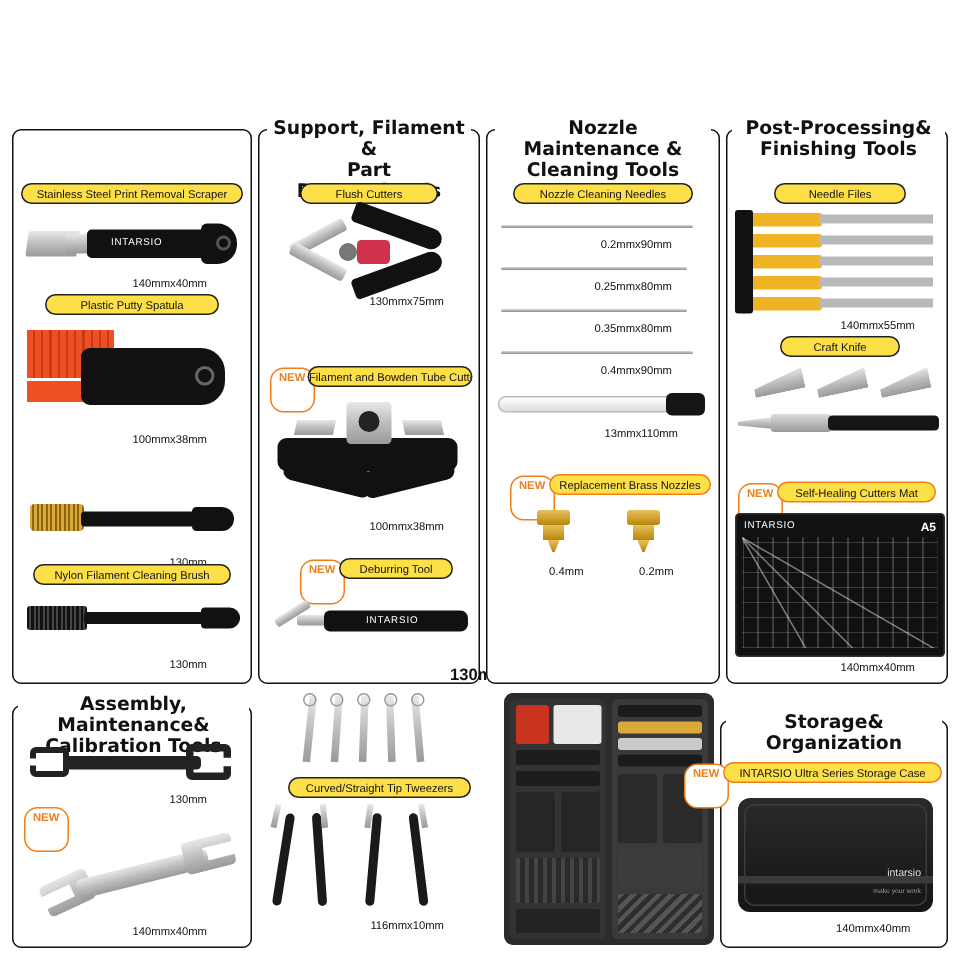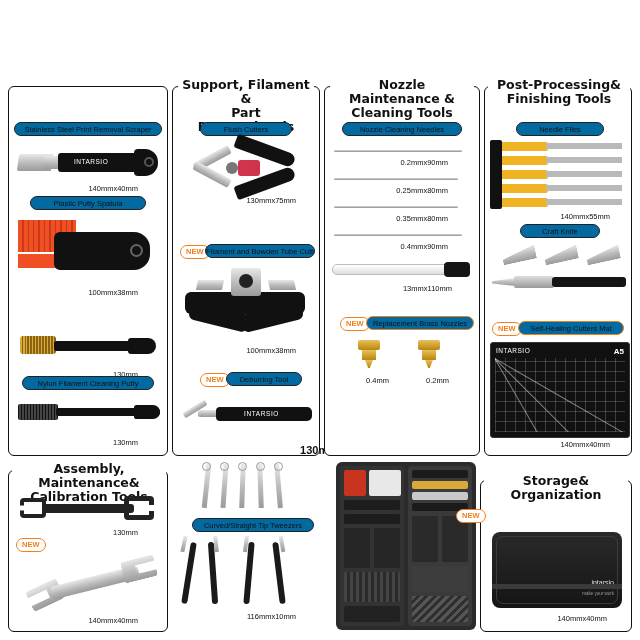--- a/index.html
+++ b/index.html
@@ -46,39 +46,39 @@
     line-height: 1.12;
     padding: 2px 4px 3px 4px;
     font-family: "DejaVu Sans", sans-serif;
   }
 
   
   .pill {
     position: absolute;
     border: 1px solid #222;
     border-radius: 10px;
-    background: #0369a1;
+    background: #fde047;
     font-size: 7.5px;
     color: #111;
     text-align: center;
     line-height: 13px;
     height: 14px;
     white-space: nowrap;
     overflow: hidden;
   }
   .pill.orange { border-color: #f07f1a; color: #111; }
   .newtag {
     position: absolute;
     border: 1px solid #f07f1a;
     border-radius: 9px;
     color: #f07f1a;
     font-weight: bold;
     font-size: 7.5px;
     line-height: 12px;
-    height: 14px;
+    height: 30px;
     padding: 0 5px;
     background: #fff;
     text-align: center;
   }
   .dim {
     position: absolute;
     font-size: 7.5px;
     color: #111;
     text-align: right;
     white-space: nowrap;
@@ -129,21 +129,21 @@
 
   <div class="obj" style="left:16px; top:328px; width:144px; height:42px;">
     <div class="brass" style="left:6px; top:10px; width:34px; height:14px; border-radius:3px;"></div>
     <div style="position:absolute; left:4px; top:8px; width:36px; height:18px;
         background: repeating-linear-gradient(90deg,#d9a93a 0 1.5px,#8a6410 1.5px 3px); border-radius:3px;"></div>
     <div class="handle" style="left:38px; top:13px; width:100px; height:10px; border-radius:3px 6px 6px 3px;"></div>
     <div class="handle" style="left:112px; top:10px; width:28px; height:16px; border-radius:3px 8px 8px 3px;"></div>
   </div>
   <div class="dim" style="left:38px; top:370px; width:100px;">130mm</div>
 
-  <div class="pill" style="left:22px; top:376px; width:132px;">Nylon Filament Cleaning Putty</div>
+  <div class="pill" style="left:22px; top:376px; width:132px;">Nylon Filament Cleaning Brush</div>
   <div class="obj" style="left:16px; top:396px; width:146px; height:36px;">
     <div style="position:absolute; left:2px; top:8px; width:40px; height:16px;
         background: repeating-linear-gradient(90deg,#111 0 1.5px,#444 1.5px 3px); border-radius:2px;"></div>
     <div class="handle" style="left:40px; top:12px; width:104px; height:8px; border-radius:3px 6px 6px 3px;"></div>
     <div class="handle" style="left:118px; top:9px; width:26px; height:14px; border-radius:3px 8px 8px 3px;"></div>
   </div>
   <div class="dim" style="left:38px; top:438px; width:100px;">130mm</div>
 
   <div class="sec" style="left:172px; top:86px; width:148px; height:370px;"></div>
   <div class="sec-title" style="left:178px; top:76px; width:136px;">Support, Filament &amp;<br>Part RemovalTools</div>
@@ -338,20 +338,21 @@
     <div style="position:absolute; left:106px; top:54px; width:26px; height:46px; background:#2a2a2a; border-radius:2px;"></div>
     <div style="position:absolute; left:76px; top:104px; width:56px; height:26px; background:#3d3d3d; border-radius:2px;"></div>
     <div style="position:absolute; left:76px; top:134px; width:56px; height:26px;
       background: repeating-linear-gradient(135deg,#555 0 3px,#2e2e2e 3px 6px); border-radius:2px;"></div>
   </div>
 
   <div class="sec" style="left:480px; top:480px; width:152px; height:152px;"></div>
   <div class="sec-title" style="left:484px; top:472px; width:144px;">Storage&amp; Organization</div>
 
   <div class="newtag" style="left:456px; top:509px;">NEW</div>
+  <div class="pill orange" style="left:482px; top:508px; width:146px;">INTARSIO Ultra Series Storage Case</div>
 
   <div class="obj" style="left:492px; top:532px; width:130px; height:76px;">
     <div style="position:absolute; inset:0; background:linear-gradient(180deg,#2a2a2a,#151515); border-radius:8px;"></div>
     <div style="position:absolute; left:4px; top:4px; right:4px; bottom:4px; border:1px solid #3c3c3c; border-radius:7px;"></div>
     <div style="position:absolute; right:8px; bottom:22px; font-size:7px; color:#e0e0e0;">intarsio</div>
     <div style="position:absolute; right:8px; bottom:12px; font-size:4.5px; color:#9a9a9a;">make your work</div>
     <div style="position:absolute; left:0px; top:52px; width:130px; height:5px; background:#3a3a3a;"></div>
   </div>
   <div class="dim" style="left:507px; top:614px; width:100px;">140mmx40mm</div>
 

